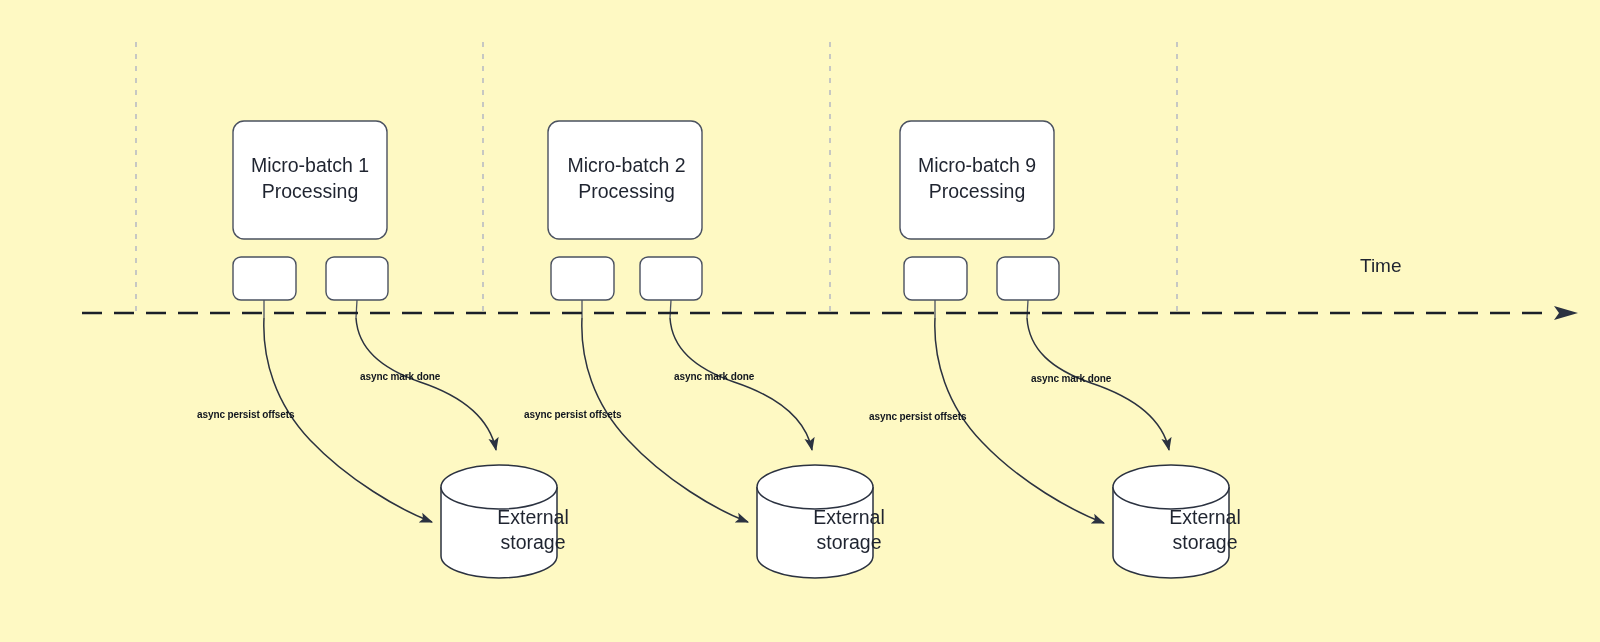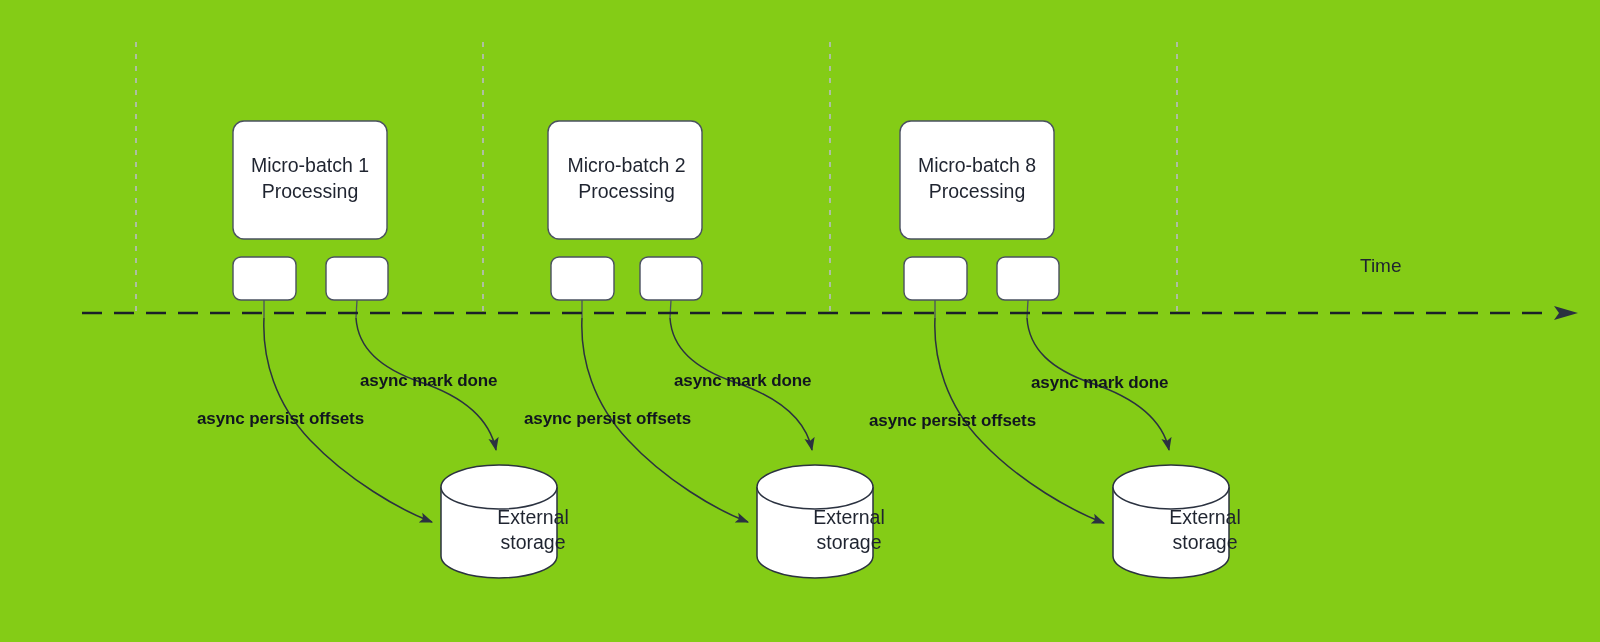--- a/index.html
+++ b/index.html
@@ -9,21 +9,21 @@
     background: #ffffff;
   }
   body {
     font-family: "Liberation Sans", sans-serif;
     color: #1f2430;
   }
   #canvas {
     position: relative;
     width: 1600px;
     height: 642px;
-    background: #84cc16;
+    background: #fef9c3;
     overflow: hidden;
   }
   #diagram-svg {
     position: absolute;
     left: 0;
     top: 0;
     width: 1600px;
     height: 642px;
   }
   .shape-stroke {
@@ -81,21 +81,21 @@
     text-align: center;
     font-size: 19.5px;
     line-height: 25px;
     color: #1f2430;
     white-space: pre-line;
     pointer-events: none;
     margin-left: 34px;
   }
   .edge-label {
     position: absolute;
-    font-size: 17px;
+    font-size: 10px;
     font-weight: bold;
     color: #11161f;
     white-space: nowrap;
     letter-spacing: -0.1px;
   }
   .axis-label {
     position: absolute;
     font-size: 19px;
     color: #1f2430;
     white-space: nowrap;
@@ -169,21 +169,21 @@
     <g>
       <line class="timeline-axis" x1="82" y1="313" x2="1552" y2="313"></line>
       <path class="timeline-head" d="M 1554 306 L 1578 313 L 1554 320 L 1559 313 Z"></path>
     </g>
   </svg>
 
   <div class="box-label" style="left:233px; top:152px; width:154px;">Micro-batch 1
 Processing</div>
   <div class="box-label" style="left:548px; top:152px; width:157px;">Micro-batch 2
 Processing</div>
-  <div class="box-label" style="left:900px; top:152px; width:154px;">Micro-batch 8
+  <div class="box-label" style="left:900px; top:152px; width:154px;">Micro-batch 9
 Processing</div>
 
   <div class="cyl-label" style="left:441px; top:505px; width:116px;">External
 storage</div>
   <div class="cyl-label" style="left:757px; top:505px; width:116px;">External
 storage</div>
   <div class="cyl-label" style="left:1113px; top:505px; width:116px;">External
 storage</div>
 
   <div class="edge-label" style="left:197px; top:409px;">async persist offsets</div>

